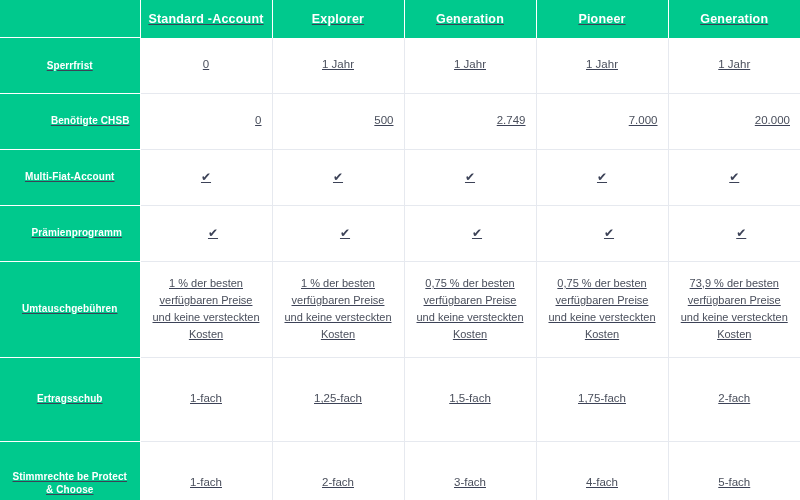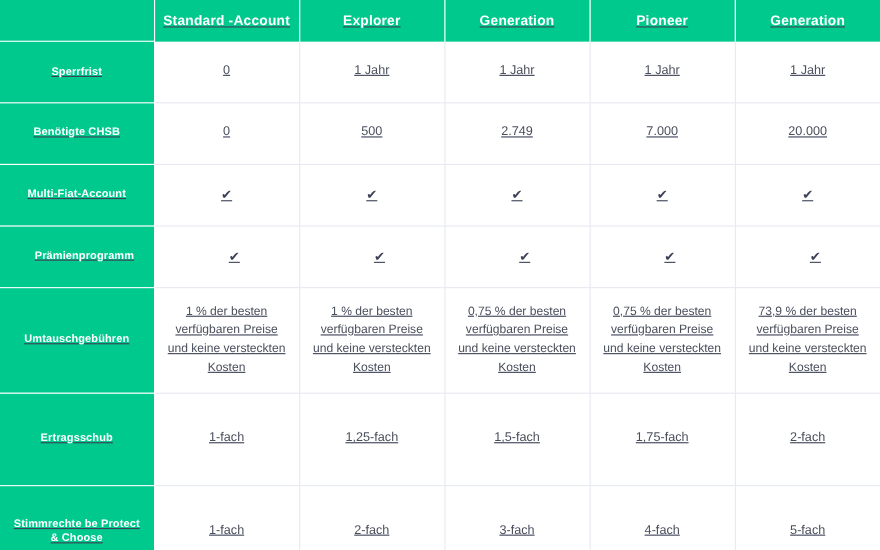--- a/index.html
+++ b/index.html
@@ -75,21 +75,21 @@
 
   tbody td.check {
     font-size: 12px;
     color: #3c4257;
   }
   tbody td.multiline {
     font-size: 11px;
     line-height: 1.55;
   }
   .r-sperrfrist th.rowhead, .r-sperrfrist td { height: 39px; }
-  .r-chsb th.rowhead, .r-chsb td { height: 39px; }
+  .r-chsb th.rowhead, .r-chsb td { height: 39px; text-align: right; }
   .r-smart th.rowhead, .r-smart td { height: 39px; }
   .r-fiat th.rowhead, .r-fiat td { height: 39px; }
   .r-praemien th.rowhead, .r-praemien td { height: 39px; padding-left: 24px; }
   .r-umtausch th.rowhead, .r-umtausch td { height: 79px; }
   .r-ertrag th.rowhead, .r-ertrag td { height: 67px; }
   .r-stimm1 th.rowhead, .r-stimm1 td { height: 67px; }
 </style>
 </head>
 <body>
 

